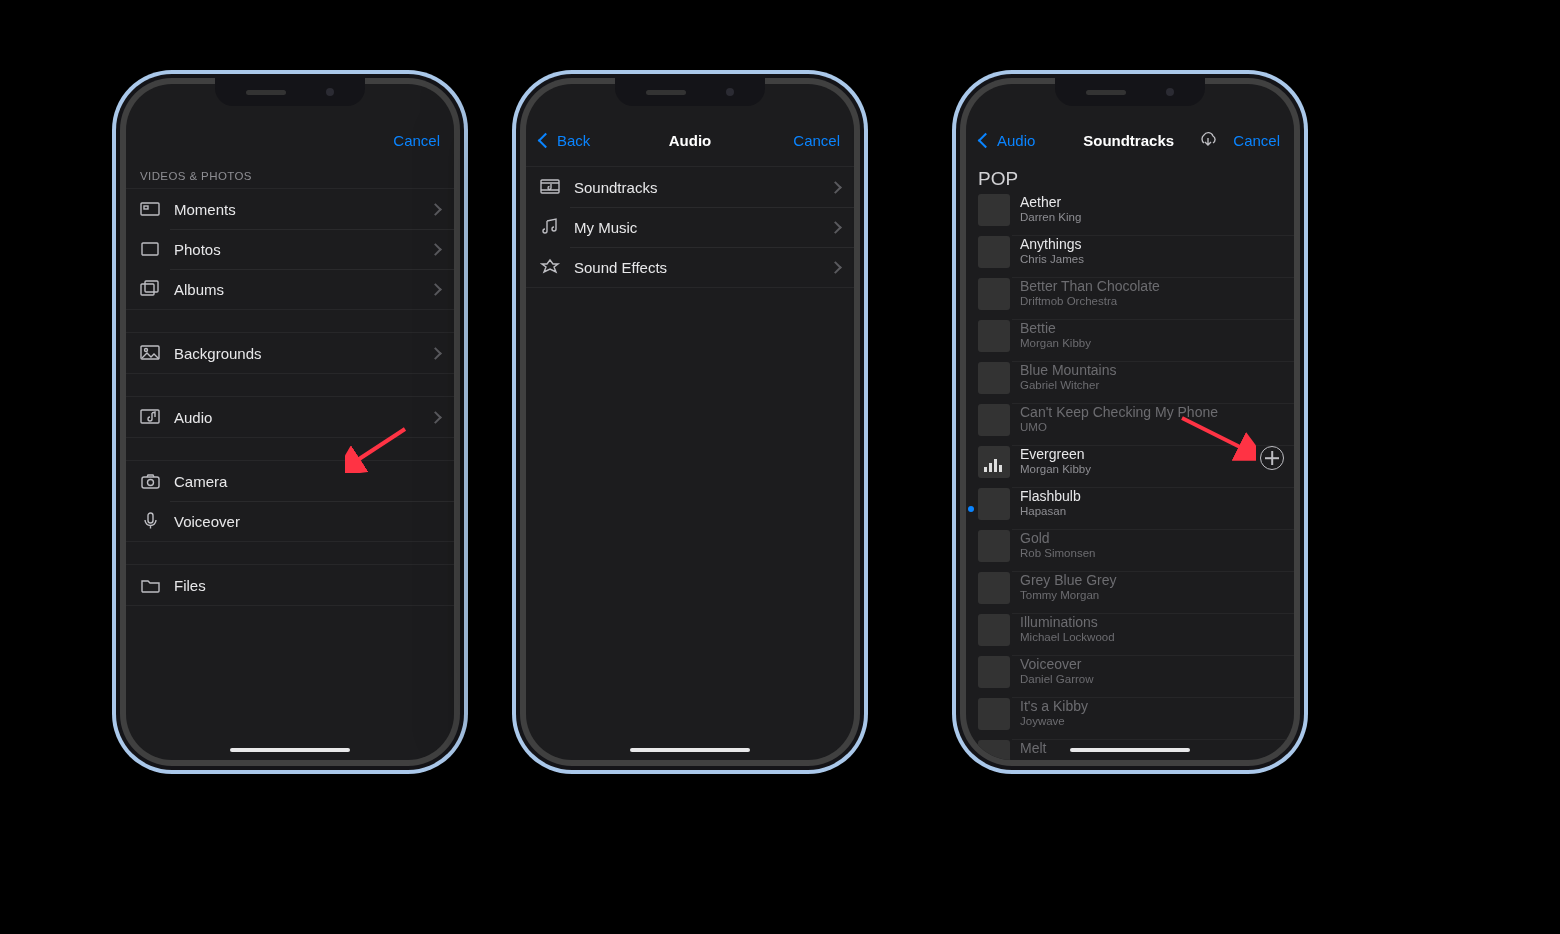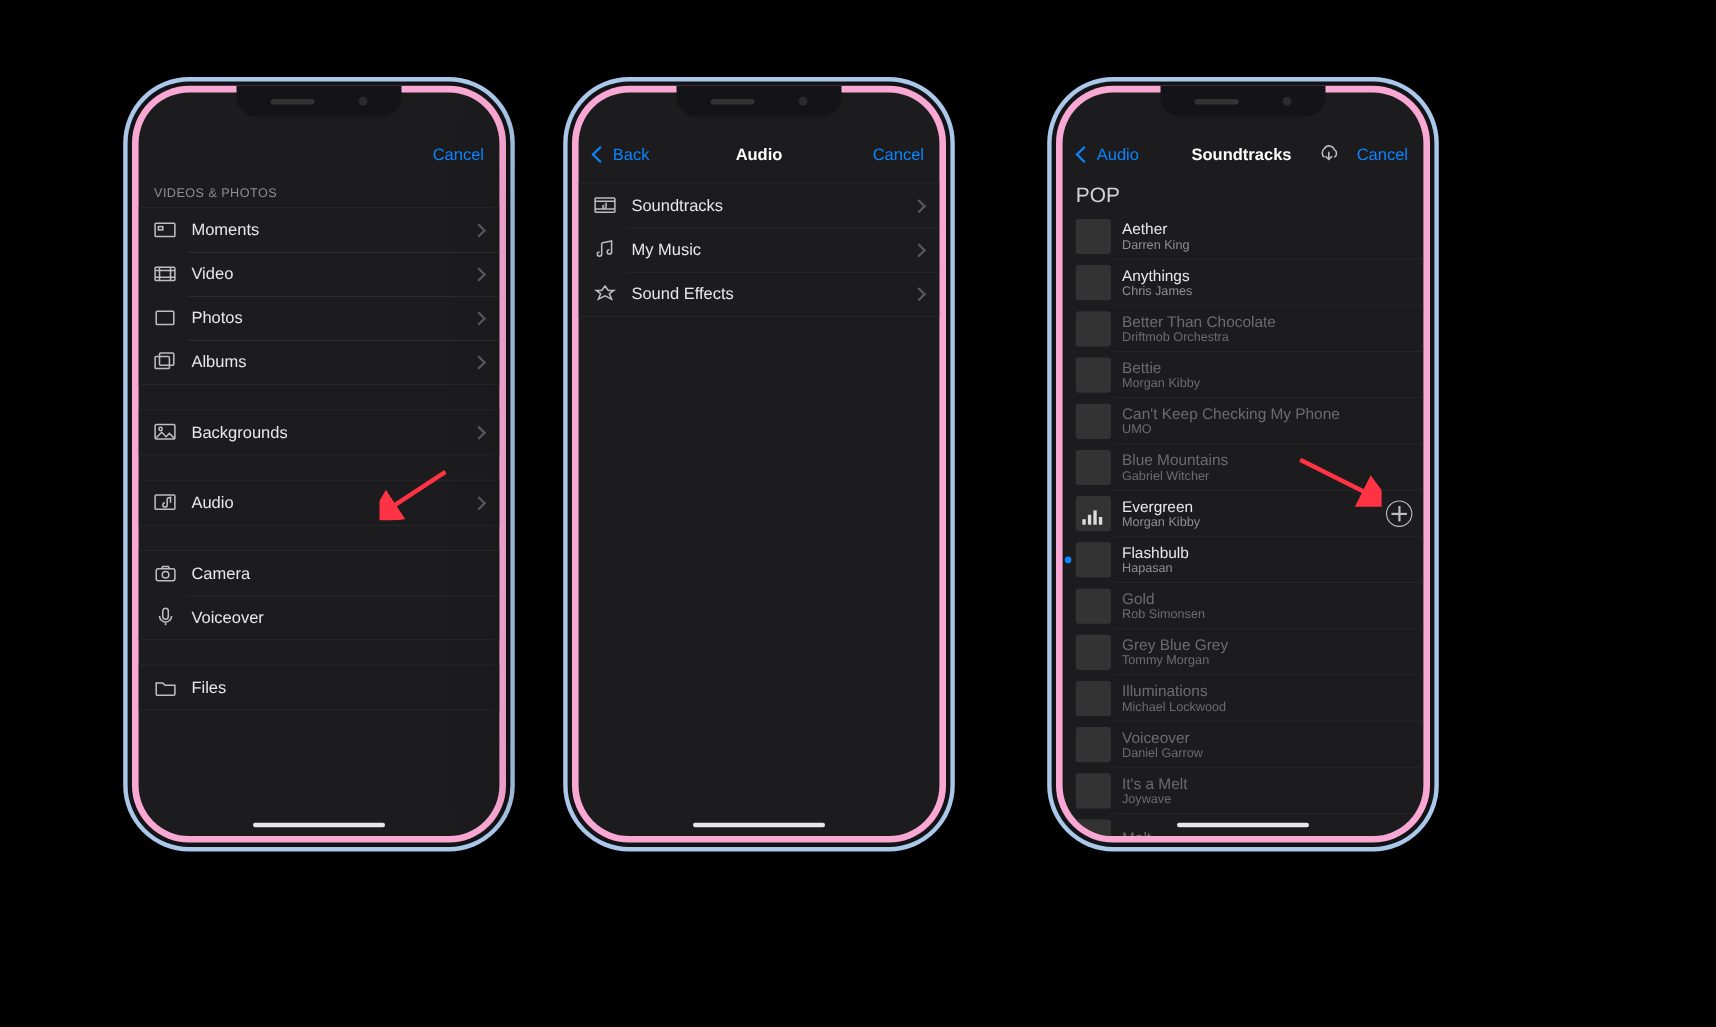--- a/index.html
+++ b/index.html
@@ -1,17 +1,17 @@
 <!DOCTYPE html>
 <html><head>
 <meta charset="utf-8">
 <style>
   html,body{margin:0;padding:0;background:#000;font-family:-apple-system,Helvetica,Arial,sans-serif;width:1560px;height:934px;overflow:hidden}
   .stage{width:1560px;height:934px;position:relative}
-  .phone{position:absolute;width:340px;height:688px;border-radius:52px;background:#f9a8d4;
+  .phone{position:absolute;width:340px;height:688px;border-radius:52px;background:#404040;
          box-shadow:0 0 0 4px #141418,0 0 0 8px #aac8ea,0 30px 60px rgba(0,0,0,.9),0 10px 90px rgba(0,0,0,.7)}
   .phone.p1{left:120px;top:78px}
   .phone.p2{left:520px;top:78px}
   .phone.p3{left:960px;top:78px}
   .notch{position:absolute;top:0;left:50%;transform:translateX(-50%);width:150px;height:28px;background:#141418;border-radius:0 0 18px 18px;z-index:40;display:flex;align-items:center;justify-content:center;gap:40px}
   .notch .spk{width:40px;height:5px;background:#333;border-radius:3px}
   .notch .cam{width:8px;height:8px;border-radius:50%;background:#2b2b33}
   .screen{position:absolute;inset:6px;border-radius:46px;overflow:hidden;background:#1c1c1e;color:#e8e8ea}
   .nav{height:44px;margin-top:34px;display:flex;align-items:center;justify-content:space-between;padding:0 14px;font-size:15px}
   .nav .left,.nav .right{min-width:80px;display:flex;align-items:center;gap:6px}
@@ -24,21 +24,21 @@
   .row{display:flex;align-items:center;height:40px;padding:0 14px;position:relative}
   .row + .row::before{content:"";position:absolute;left:44px;right:0;top:0;height:1px;background:#2a2a2c}
   .row .icon{width:22px;height:18px;margin-right:12px;flex:0 0 22px;display:flex;align-items:center;justify-content:center}
   .row .label{flex:1;font-size:15px;color:#e8e8ea}
   .chev{width:7px;height:7px;border-right:2px solid #5a5a5e;border-top:2px solid #5a5a5e;transform:rotate(45deg)}
   .homebar{position:absolute;bottom:8px;left:50%;transform:translateX(-50%);width:120px;height:4px;border-radius:3px;background:#fff;opacity:.9}
   .cloud-icon svg{display:block}
   
   .cat-label{font-size:19px;color:#d2d2d5;padding:6px 12px 4px}
   .tracks{}
-  .track{display:flex;align-items:center;height:42px;position:relative;padding-right:10px}
+  .track{display:flex;align-items:flex-start;height:42px;position:relative;padding-right:10px}
   .track::after{content:"";position:absolute;left:46px;right:0;bottom:0;height:1px;background:#262628}
   .track .cover{width:32px;height:32px;border-radius:3px;margin:0 10px 0 12px;flex:0 0 32px;background:#333}
   .track .meta{flex:1;min-width:0}
   .track .tname{font-size:14px;color:#e8e8ea;line-height:1.2;white-space:nowrap;overflow:hidden;text-overflow:ellipsis}
   .track .tartist{font-size:11.5px;color:#8e8e93;line-height:1.2;white-space:nowrap;overflow:hidden;text-overflow:ellipsis}
   .track.dim .tname,.track.dim .tartist{color:#6c6c70}
   .dot{width:6px;height:6px;border-radius:50%;background:#0a84ff;position:absolute;left:2px;top:50%;transform:translateY(-50%)}
   .plus{width:22px;height:22px;border:1.6px solid #bdbdc2;border-radius:50%;position:relative;margin-left:6px}
   .plus::before,.plus::after{content:"";position:absolute;background:#bdbdc2}
   .plus::before{left:4px;right:4px;top:50%;height:1.6px;transform:translateY(-50%)}
@@ -93,33 +93,20 @@
                   <rect class="ic" x="1" y="3" width="18" height="12" rx="1"></rect>
                   <rect class="ic" x="4" y="6" width="4" height="3"></rect>
                 </svg>
               </span>
               <span class="label">Moments</span>
               <span class="chev"></span>
             </div>
             <div class="row">
               <span class="icon">
                 <svg width="22" height="18">
-                  <rect class="ic" x="1" y="3" width="18" height="12" rx="1"></rect>
-                  <line class="ic" x1="1" y1="6" x2="19" y2="6"></line>
-                  <line class="ic" x1="1" y1="12" x2="19" y2="12"></line>
-                  <line class="ic" x1="5" y1="3" x2="5" y2="15"></line>
-                  <line class="ic" x1="15" y1="3" x2="15" y2="15"></line>
-                </svg>
-              </span>
-              <span class="label">Video</span>
-              <span class="chev"></span>
-            </div>
-            <div class="row">
-              <span class="icon">
-                <svg width="22" height="18">
                   <rect class="ic" x="2" y="3" width="16" height="12" rx="1"></rect>
                 </svg>
               </span>
               <span class="label">Photos</span>
               <span class="chev"></span>
             </div>
             <div class="row">
               <span class="icon">
                 <svg width="22" height="18">
                   <rect class="ic" x="1" y="4" width="13" height="11" rx="1"></rect>
@@ -298,31 +285,31 @@
             </div>
           </div>
           <div class="track dim">
             <div class="cover cov-d"></div>
             <div class="meta">
               <div class="tname">Bettie</div>
               <div class="tartist">Morgan Kibby</div>
             </div>
           </div>
           <div class="track dim">
+            <div class="cover cov-e"></div>
+            <div class="meta">
+              <div class="tname">Blue Mountains</div>
+              <div class="tartist">Gabriel Witcher</div>
+            </div>
+          </div>
+          <div class="track dim">
             <div class="cover cov-f"></div>
             <div class="meta">
               <div class="tname">Can't Keep Checking My Phone</div>
               <div class="tartist">UMO</div>
-            </div>
-          </div>
-          <div class="track dim">
-            <div class="cover cov-e"></div>
-            <div class="meta">
-              <div class="tname">Blue Mountains</div>
-              <div class="tartist">Gabriel Witcher</div>
             </div>
           </div>
           <div class="track">
             <div class="cover cov-g">
               <div class="bars">
                 <span></span>
                 <span></span>
                 <span></span>
                 <span></span>
               </div>
@@ -365,21 +352,21 @@
           <div class="track dim">
             <div class="cover cov-l"></div>
             <div class="meta">
               <div class="tname">Voiceover</div>
               <div class="tartist">Daniel Garrow</div>
             </div>
           </div>
           <div class="track dim">
             <div class="cover cov-m"></div>
             <div class="meta">
-              <div class="tname">It's a Melt</div>
+              <div class="tname">It's a Kibby</div>
               <div class="tartist">Joywave</div>
             </div>
           </div>
           <div class="track dim">
             <div class="cover cov-n"></div>
             <div class="meta">
               <div class="tname">Melt</div>
               <div class="tartist"></div>
             </div>
           </div>

